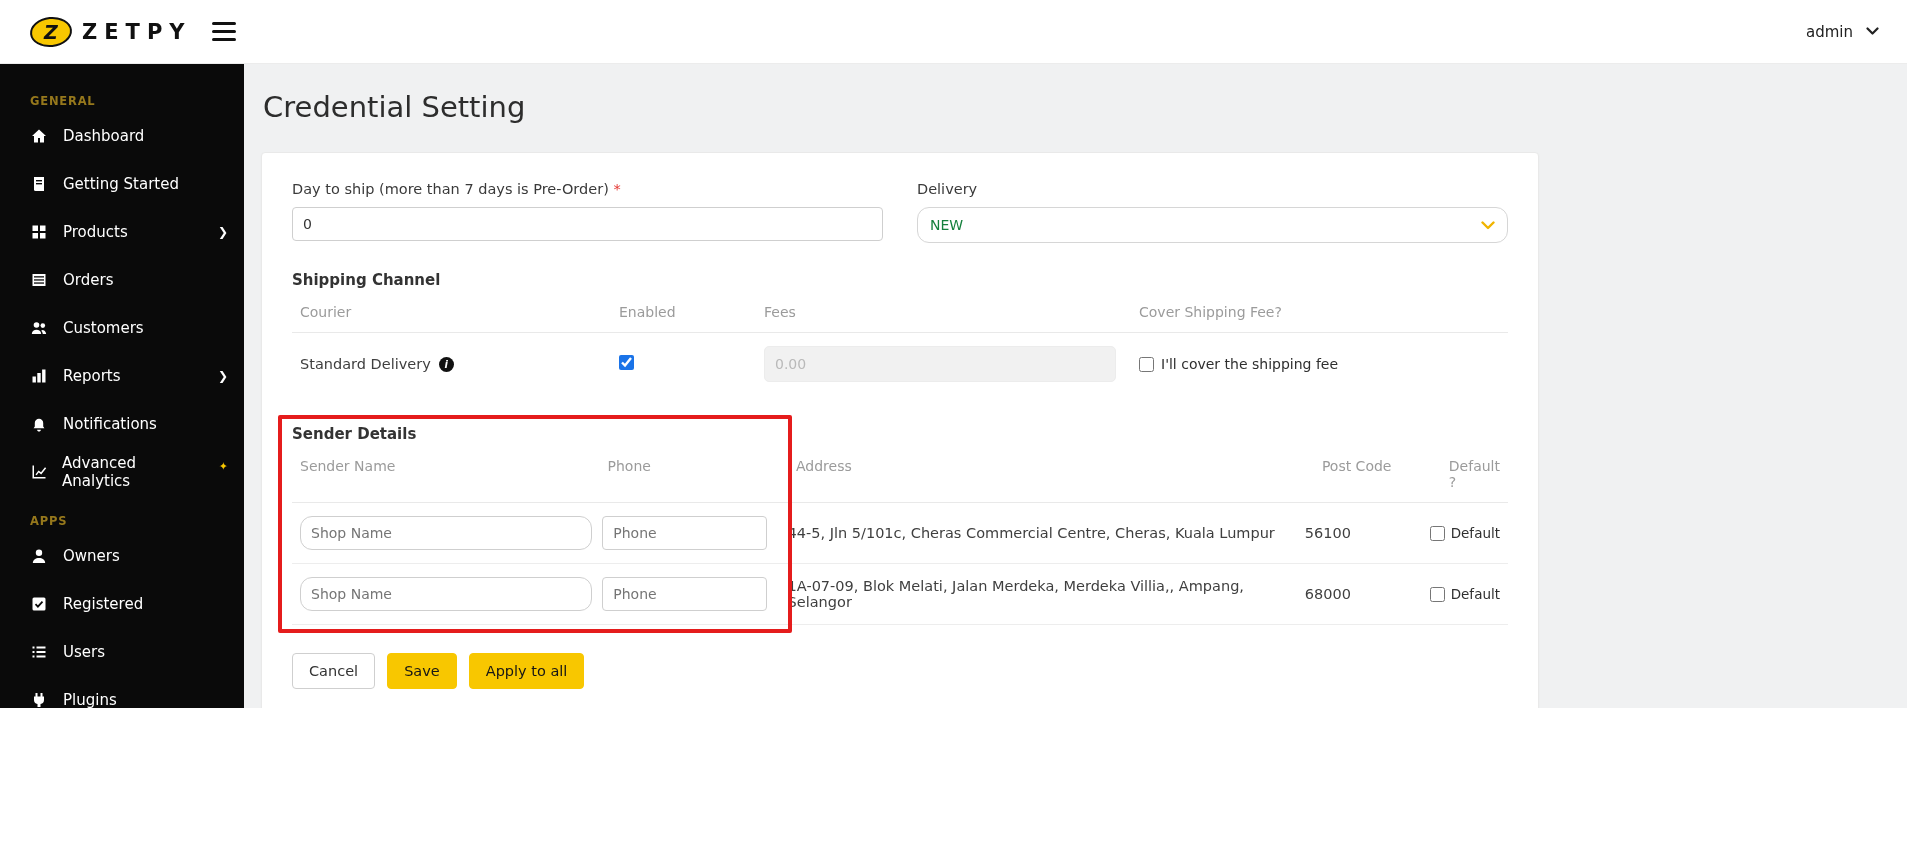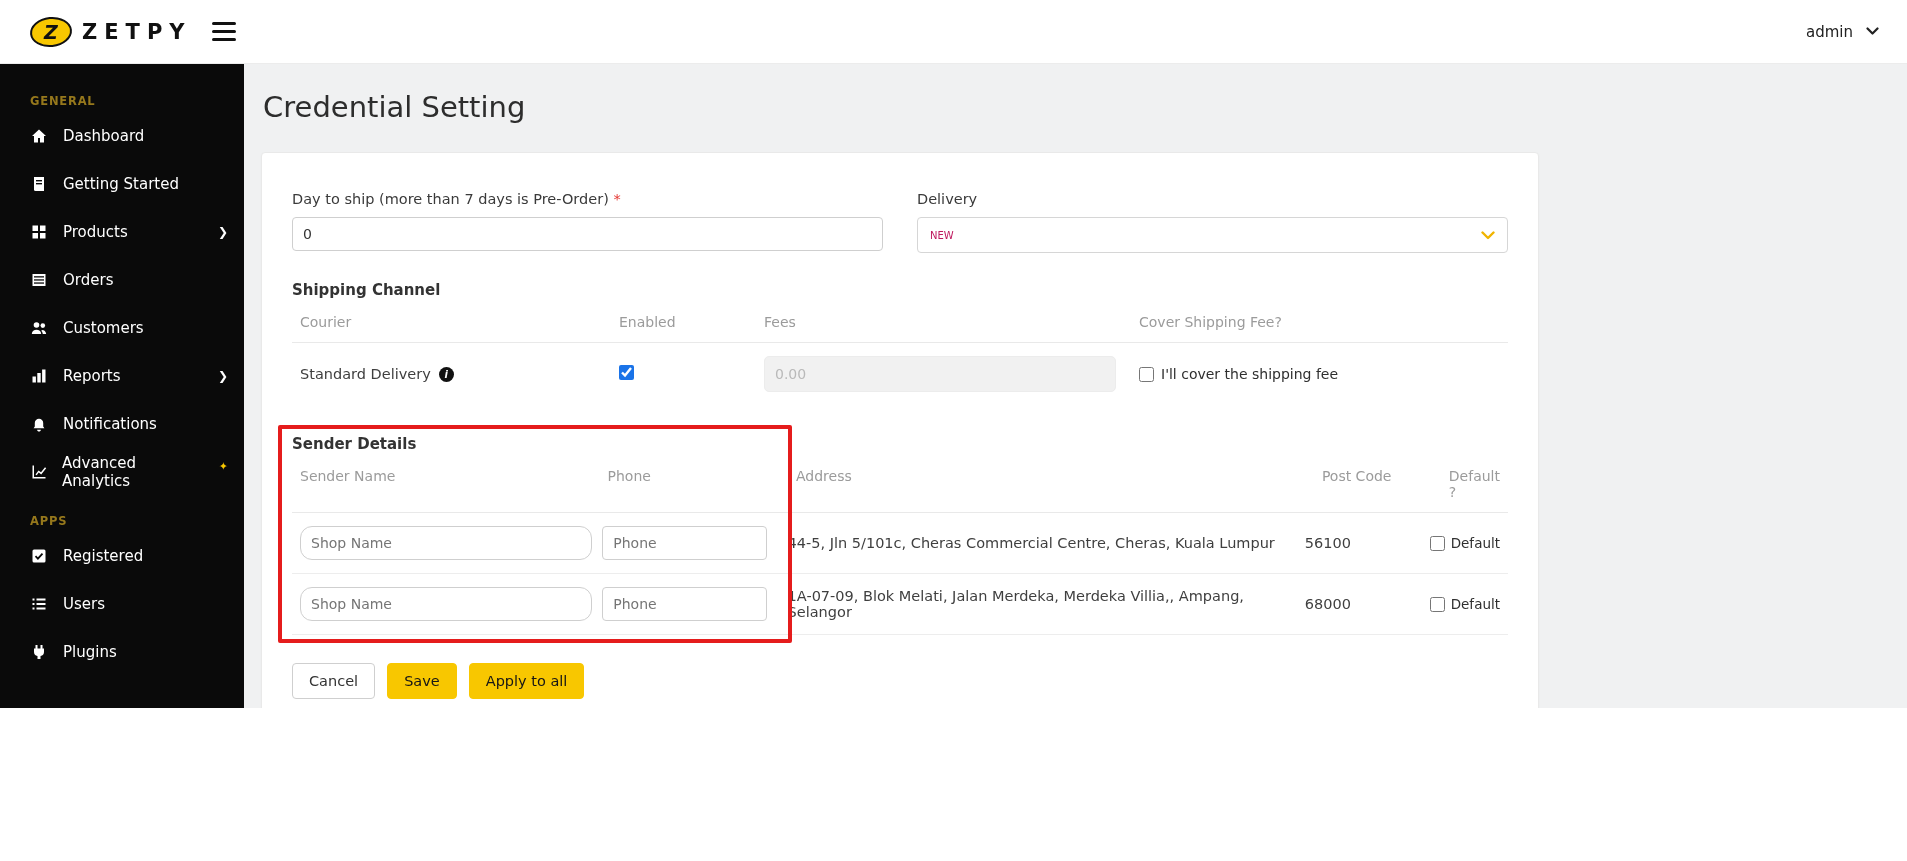--- a/index.html
+++ b/index.html
@@ -42,33 +42,33 @@
 
   
   .main { flex: 1; background: #f0f1f2; padding: 22px 0 0 17px; overflow: hidden; }
   .page-title { font-size: 29px; font-weight: 400; color: #2d2d2d; margin: 4px 0 28px 2px; }
 
   .card {
     width: 1278px; background: #fff; border: 1px solid #e9e9e9; border-radius: 4px;
     padding: 28px 30px 30px; box-shadow: 0 1px 2px rgba(0,0,0,.04);
   }
 
-  .form-row { display: flex; gap: 34px; margin-top: 10px; }
+  .form-row { display: flex; gap: 34px; }
   .field { flex: 1; }
   .f-label { display: block; font-size: 14.5px; color: #3a3a3a; margin-bottom: 10px; }
   .req { color: #e53935; }
   .text-input {
     width: 100%; height: 34px; border: 1px solid #cfcfcf; border-radius: 4px;
     padding: 0 10px; font-size: 14px; color: #333; outline: none; background: #fff; font-family: inherit;
   }
   .text-input::placeholder, .fees-input::placeholder { color: #b9b9b9; }
   .select {
-    height: 36px; border: 1px solid #d6d6d6; border-radius: 4px; background: #fff;
+    height: 36px; border: 1px solid #d6d6d6; border-radius: 12px; background: #fff;
     display: flex; align-items: center; justify-content: space-between; padding: 0 12px;
-    font-size: 10px; color: #be185d; cursor: pointer;
+    font-size: 14px; color: #15803d; cursor: pointer;
   }
 
   .sec-title { font-size: 15px; font-weight: 600; color: #333; margin: 28px 0 0; }
 
   .t-head { display: flex; color: #9b9b9b; font-size: 14px; padding: 15px 8px 12px; border-bottom: 1px solid #e9e9e9; }
   .t-row { display: flex; align-items: center; padding: 13px 8px; }
   .c1 { width: 319px; } .c2 { width: 145px; } .c3 { width: 375px; } .c4 { flex: 1; }
   .courier { display: flex; align-items: center; gap: 8px; font-size: 14.5px; color: #3f3f3f; }
   .info { width: 15px; height: 15px; background: #111; color: #fff; border-radius: 50%; font-size: 10px;
           display: inline-flex; align-items: center; justify-content: center; font-weight: 700; font-style: italic; }
@@ -209,20 +209,29 @@
               <path d="M1.5 1.5H3V13h11.5v1.5H1.5z"></path>
               <path d="M4.5 10.5l3-4 2.5 1.8 4-5 1.2.9-5 6.2-2.5-1.8-2 2.7z"></path>
             </svg>
           </span>
         <span>Advanced Analytics</span>
         <span class="spark"></span>
       </div>
 
       <div class="side-label">APPS</div>
 
+      <div class="side-item">
+        <span class="sicon">
+            <svg width="16" height="16" viewBox="0 0 16 16" fill="#fff">
+              <circle cx="8" cy="4.7" r="3.2"></circle>
+              <path d="M1.8 15c.3-3.4 2.8-5 6.2-5s5.9 1.6 6.2 5z"></path>
+            </svg>
+          </span>
+        <span>Owners</span>
+      </div>
 
       <div class="side-item">
         <span class="sicon">
             <svg width="16" height="16" viewBox="0 0 16 16">
               <rect x="1.5" y="1.5" width="13" height="13" rx="1.5" fill="#fff"></rect>
               <path d="M4.5 8.2l2.4 2.4 4.6-5" stroke="#0a0a0a" stroke-width="1.8" fill="none"></path>
             </svg>
           </span>
         <span>Registered</span>
       </div>

